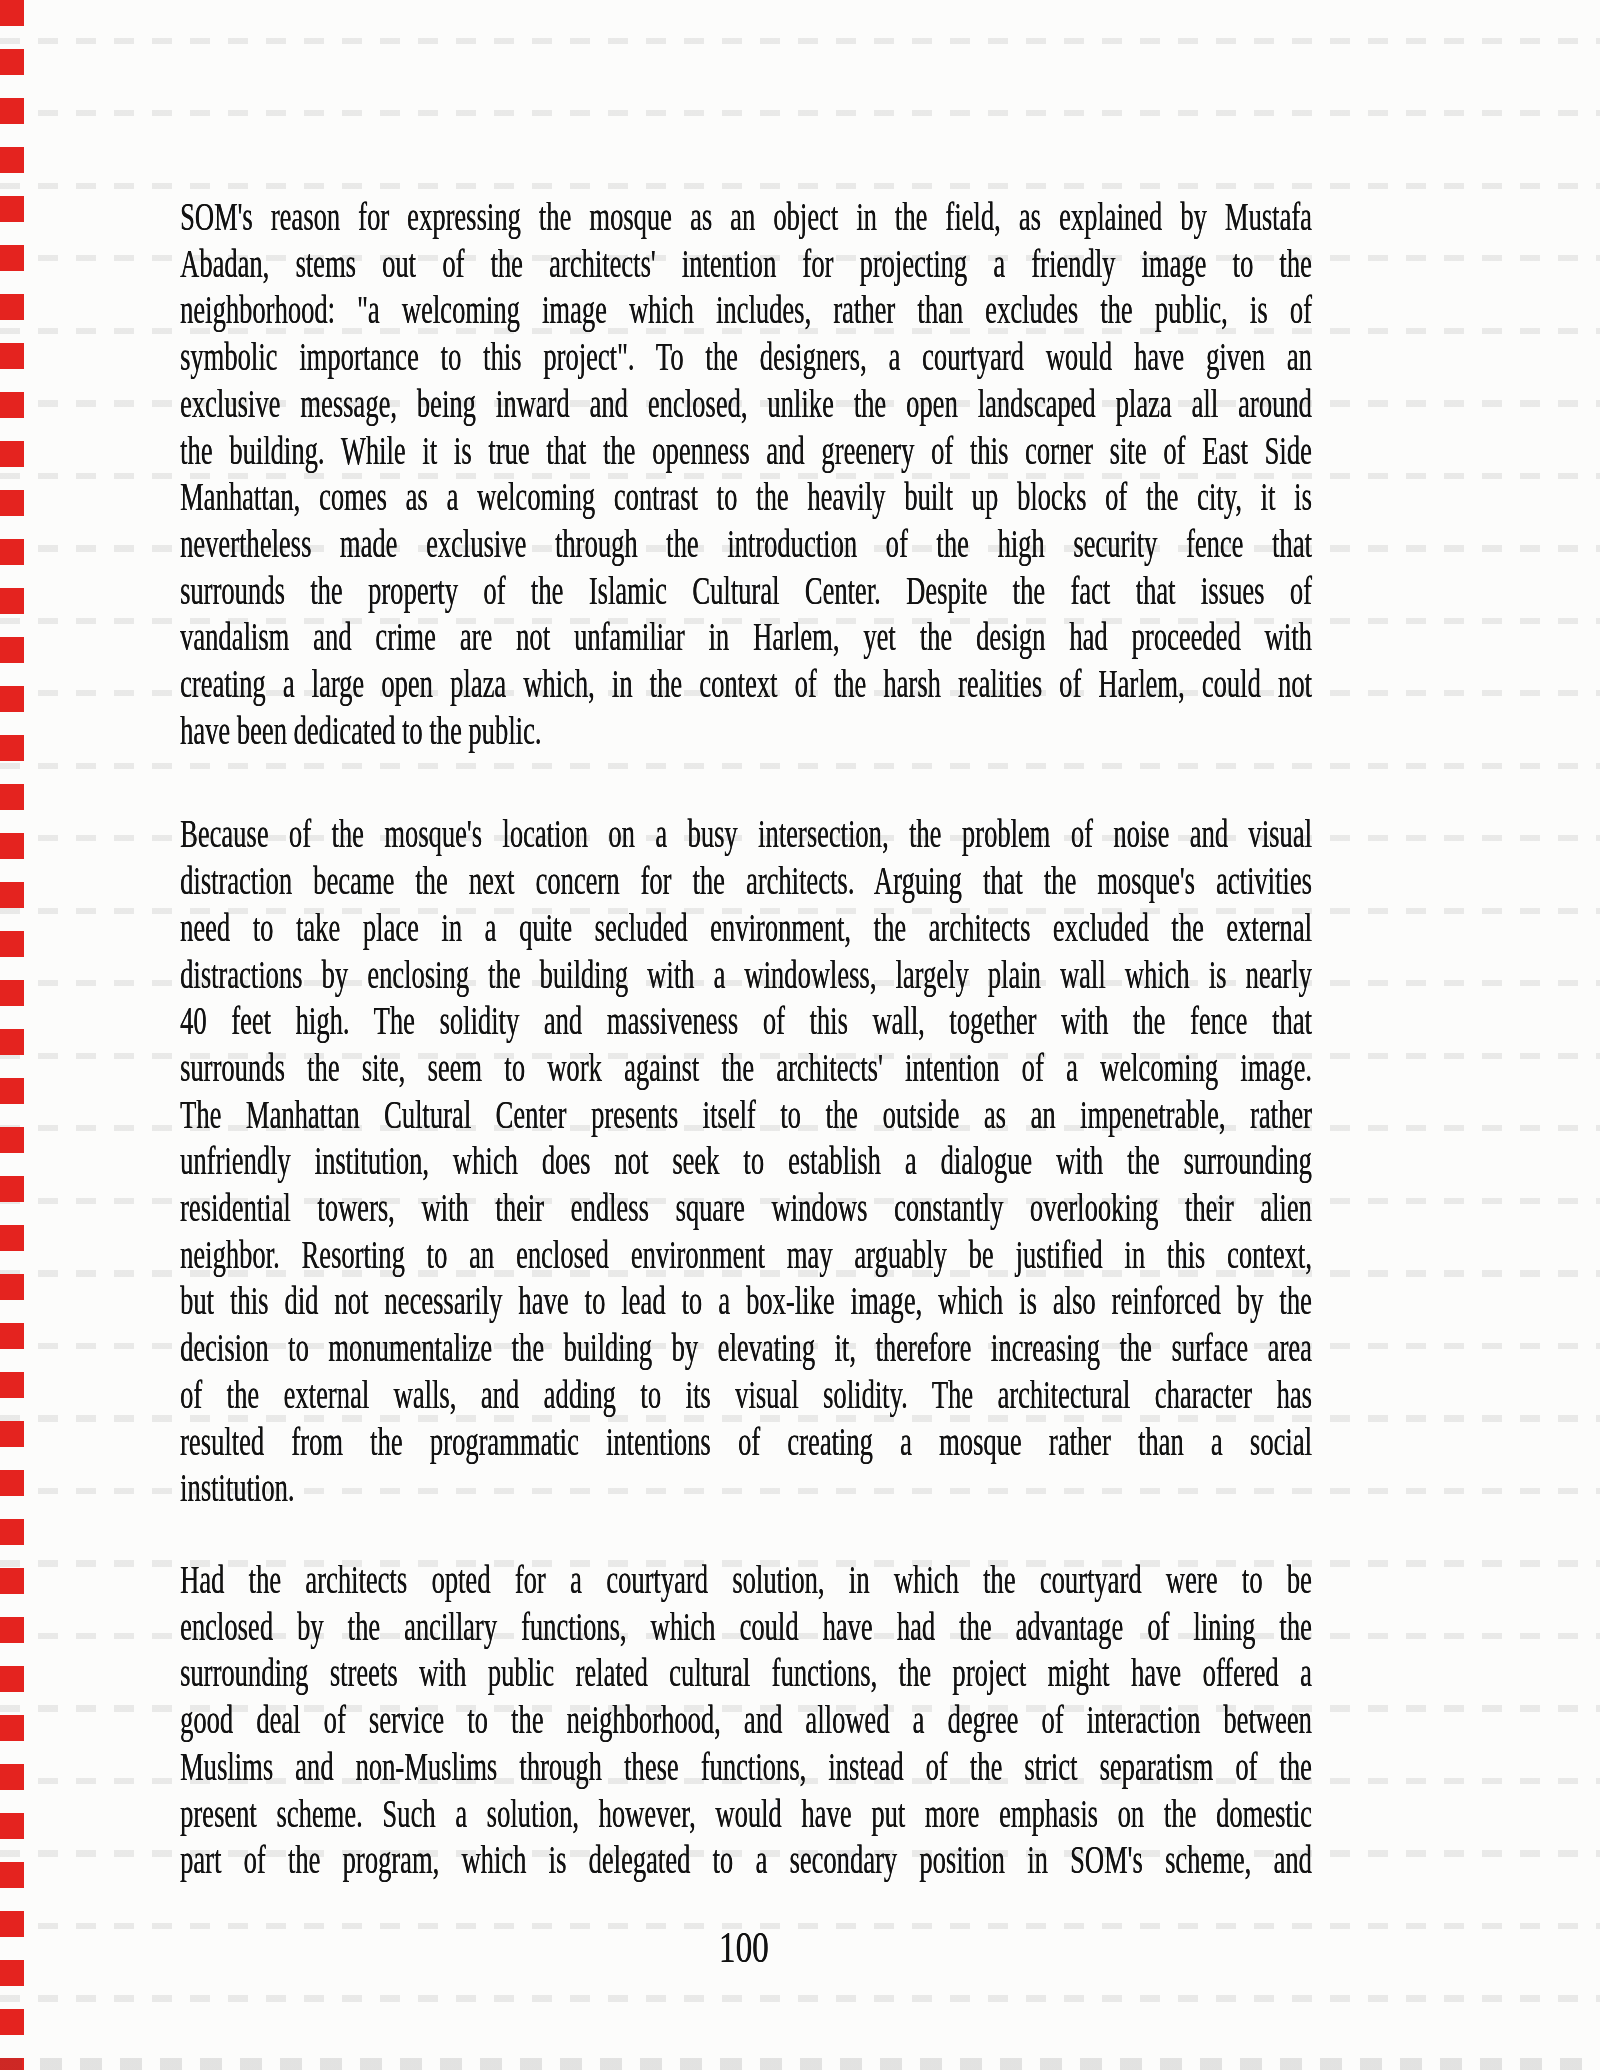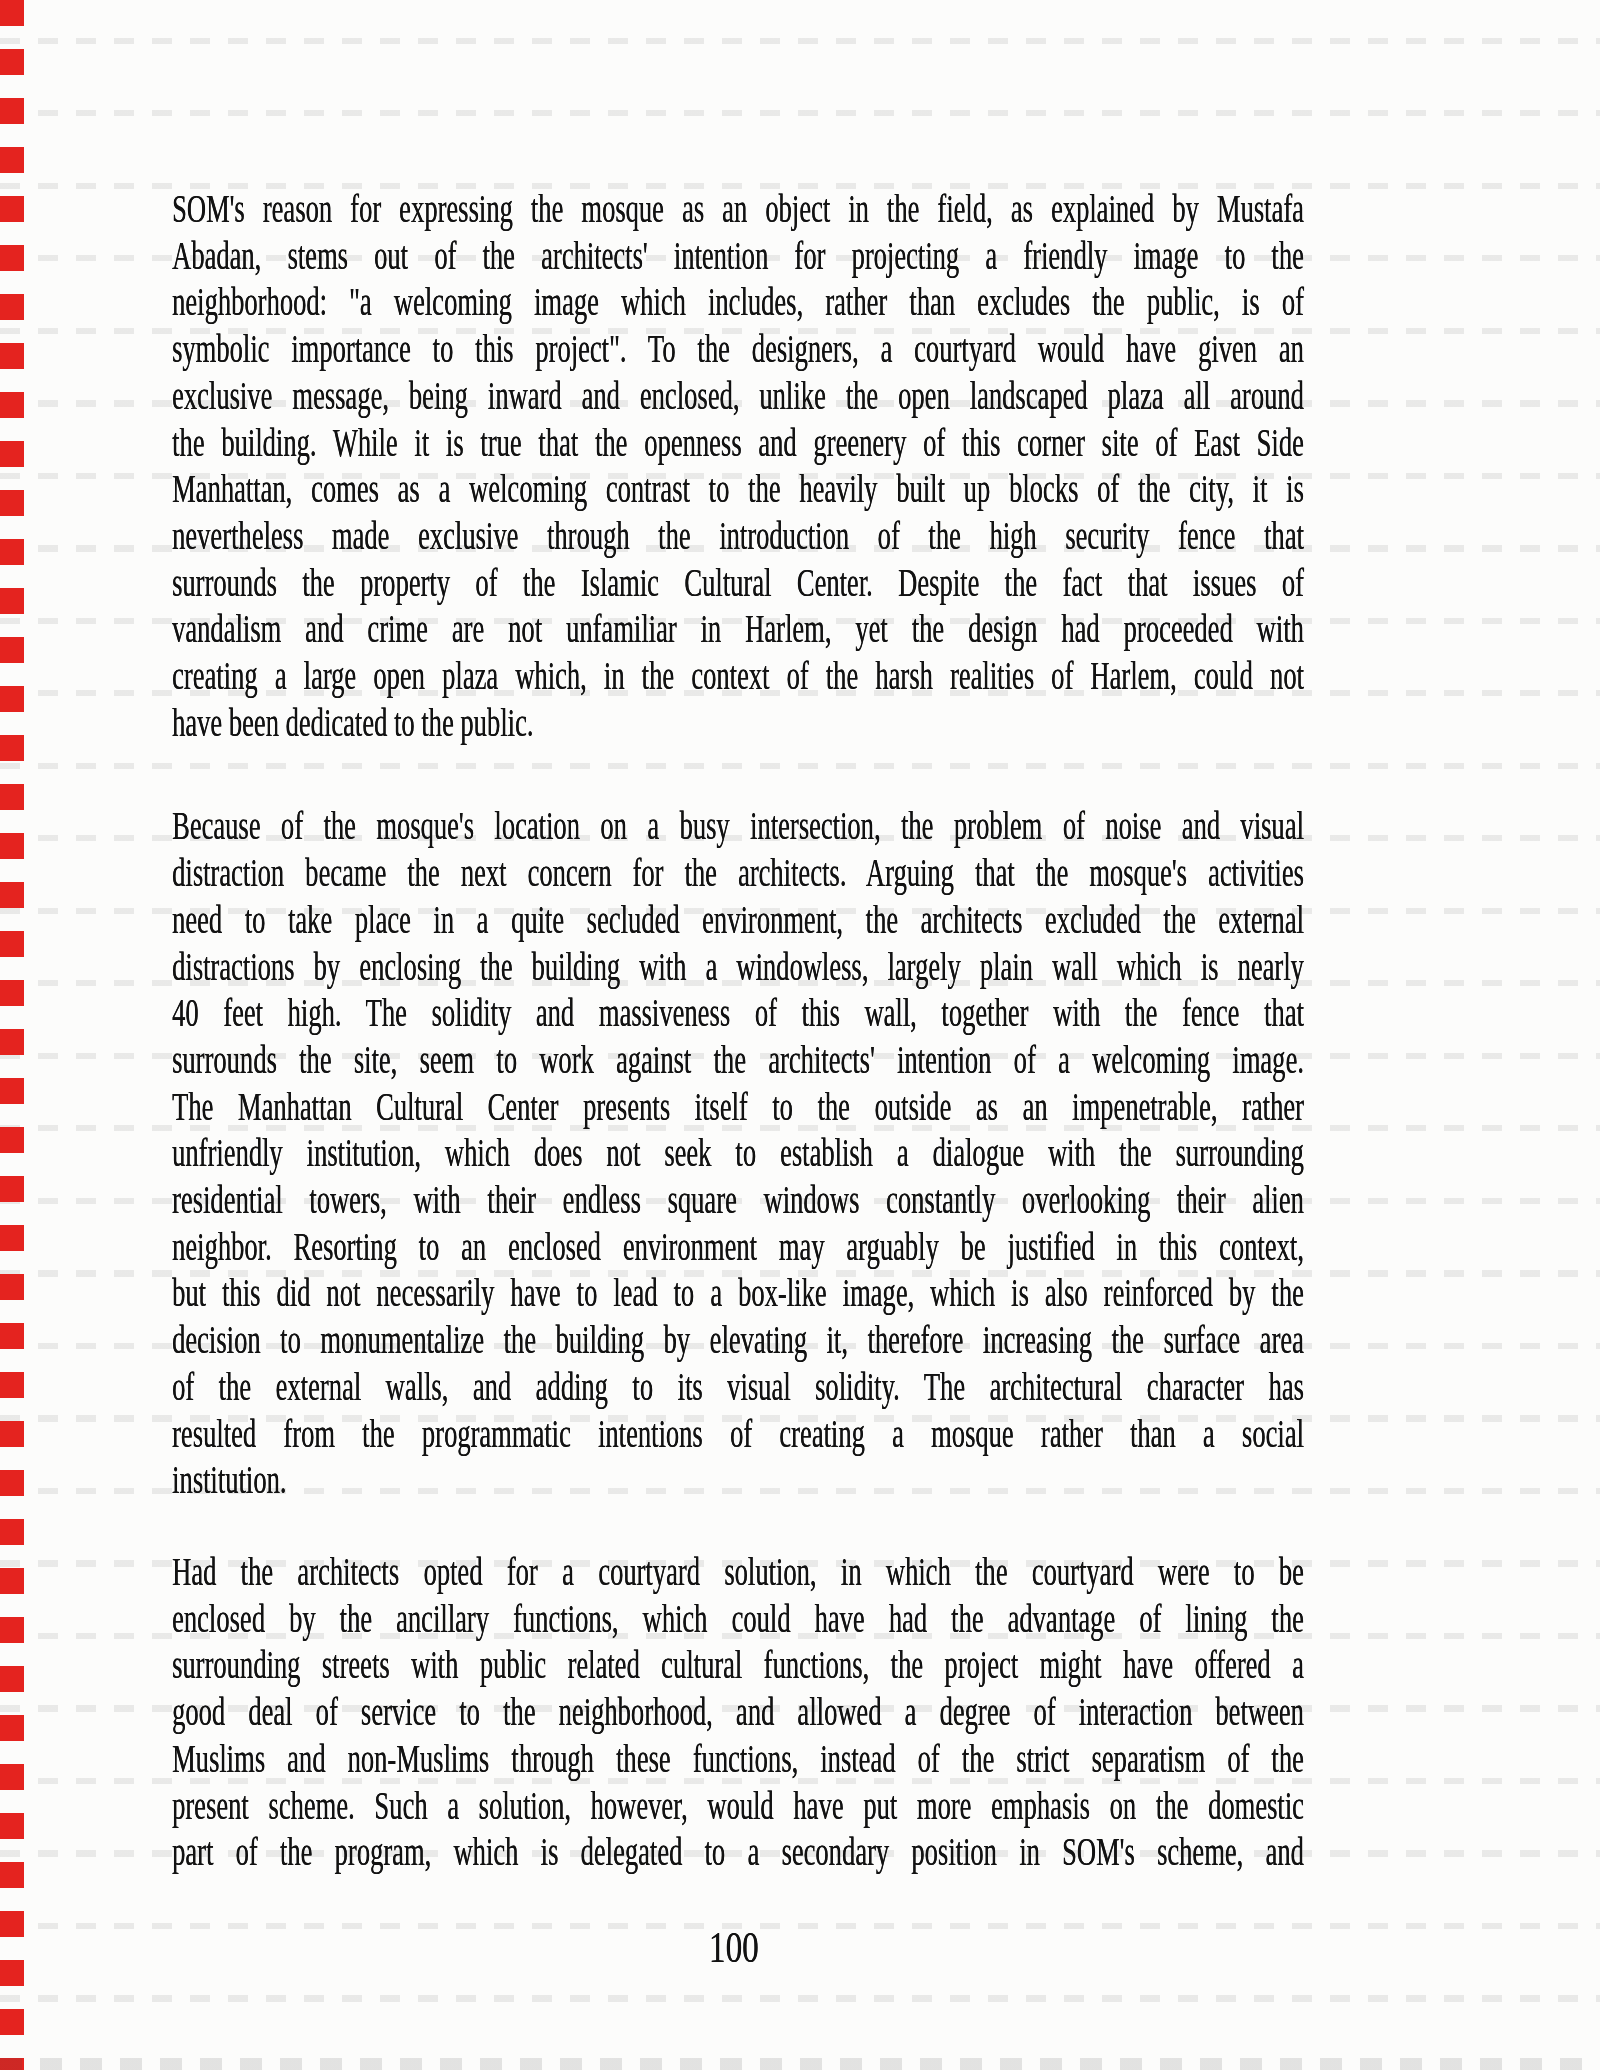--- a/index.html
+++ b/index.html
@@ -63,39 +63,39 @@
   .body-text {
     position: absolute;
     left: 168px;
     top: 182px;
     width: 1132px;
     color: var(--ink, #121212);
     font-size: 39px;
     line-height: 46.7px;
     text-shadow: 0.35px 0 currentColor;
   }
-  .paragraph { margin: 4px; }
+  .paragraph { margin: 12px; }
   .paragraph:nth-child(2) { margin-top: 57px; }
   .paragraph:nth-child(3) { margin-top: 45px; }
   
   .line {
     width: 1662px;
     transform: scaleX(0.681);
     transform-origin: 0 50%;
     text-align: justify;
     text-align-last: justify;
     -moz-text-align-last: justify;
   }
   .line.no-justify {
     text-align-last: left;
     -moz-text-align-last: left;
   }
   .page-number {
     position: absolute;
-    left: 168px;
+    left: 178px;
     top: 1921px;
     width: 1132px;
     text-align: center;
     color: var(--ink, #121212);
     font-size: 45px;
     text-shadow: 0.35px 0 currentColor;
   }
   .page-number .squeeze {
     display: inline-block;
     transform: scaleX(0.74);

